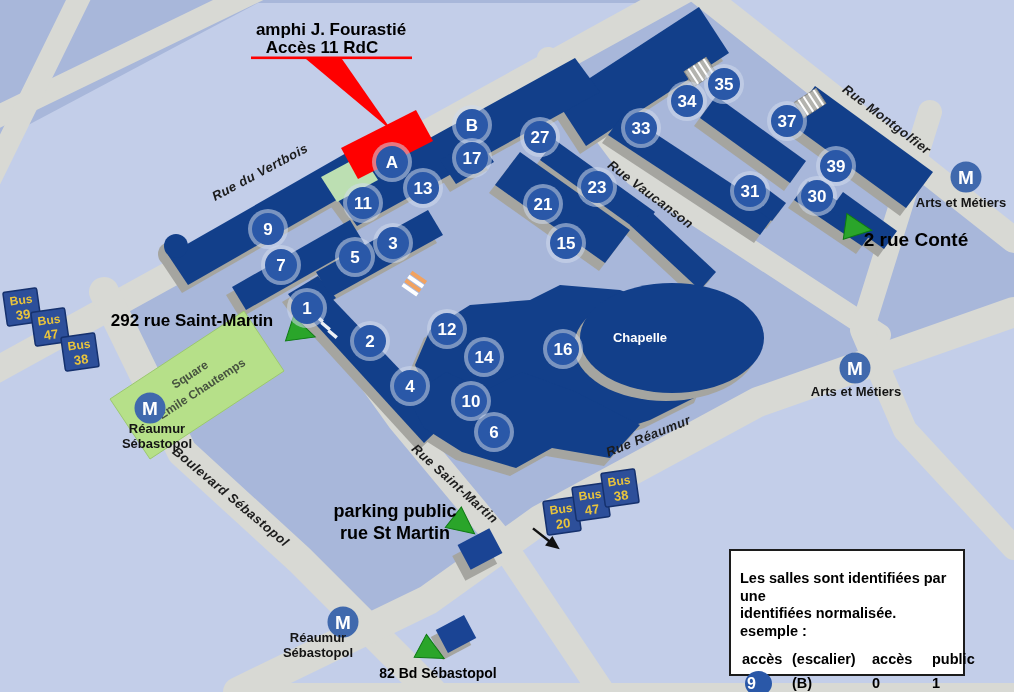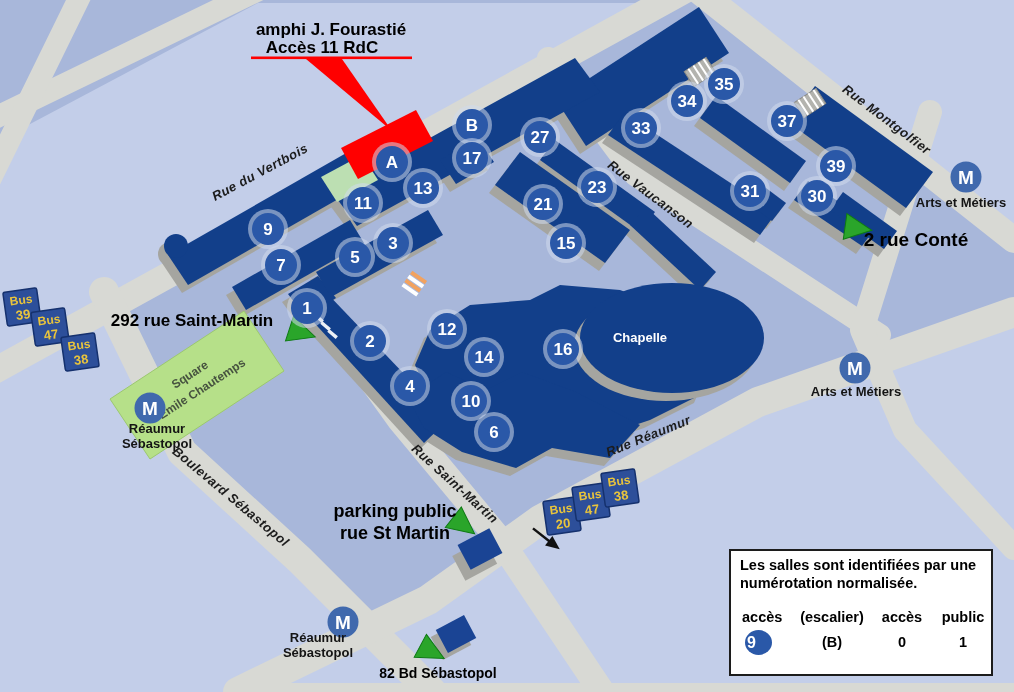--- a/index.html
+++ b/index.html
@@ -10,26 +10,26 @@
   .street-label{font-style:italic;font-weight:700;font-size:13px;fill:#1c1c1c;text-anchor:middle;letter-spacing:.5px;}
   .marker-num{font-weight:700;font-size:17px;fill:#ffffff;text-anchor:middle;}
   .metro-m{font-weight:700;font-size:19px;fill:#ffffff;text-anchor:middle;}
   .metro-label{font-weight:700;font-size:13px;fill:#141414;text-anchor:middle;}
   .bus-word{font-weight:700;font-size:12px;text-anchor:middle;}
   .bus-num{font-weight:700;font-size:13px;text-anchor:middle;}
   .entrance-label{font-weight:700;fill:#000;text-anchor:middle;}
   .map-title{font-weight:700;font-size:17px;fill:#000;text-anchor:middle;}
   .square-label{font-weight:700;font-size:12px;fill:#46523f;text-anchor:middle;}
   .chapelle-label{font-weight:700;font-size:13px;fill:#ffffff;text-anchor:middle;}
-  .legend{position:absolute;left:729px;top:549px;width:264px;height:127px;background:#ffffff;
-          border:2px solid #1c1c1c;padding:6px 9px;box-sizing:border-box;font-weight:700;
+  .legend{position:absolute;left:729px;top:549px;width:236px;height:127px;background:#ffffff;
+          border:2px solid #1c1c1c;padding:19px 9px;box-sizing:border-box;font-weight:700;
           font-size:14.5px;line-height:1.22;color:#000;}
   .legend p{margin:0;}
-  .legend .cols{display:grid;grid-template-columns:52px 80px 60px 62px;margin-top:17px;align-items:center;}
-  .legend .cols span{text-align:center;}
+  .legend .cols{display:grid;grid-template-columns:52px 80px 60px 62px;margin-top:10px;align-items:center;}
+  .legend .cols span{text-align:left;}
   .legend .cols span:first-child{text-align:left;padding-left:2px;}
   .legend .ex{margin-top:3px;}
   .acc-circle{display:inline-block;width:25px;height:25px;border-radius:50%;
           background:var(--marker,#2a58a8);color:#fff;text-align:center;line-height:25px;
           font-size:16px;margin-left:3px;}
 </style>
 </head>
 <body>
 
 <div id="stage">
@@ -377,21 +377,22 @@
         <text x="192" y="326" class="entrance-label" font-size="17">292 rue Saint-Martin</text>
         <text x="916" y="246" class="entrance-label" font-size="19">2 rue Conté</text>
         <text x="395" y="517" class="entrance-label" font-size="18">parking public</text>
         <text x="395" y="539" class="entrance-label" font-size="18">rue St Martin</text>
         <text x="438" y="678" class="entrance-label" font-size="14">82 Bd Sébastopol</text>
       </g>
 </svg>
 
 <div class="legend">
   <p>Les salles sont identifiées par une</p>
-  <p>numérotation normalisée.</p>
+  <p>identifiées normalisée.</p>
+  <p>esemple :</p>
   <div class="cols">
     <span>accès</span>
     <span>(escalier)</span>
     <span>accès</span>
     <span>public</span>
   </div>
   <div class="cols ex">
     <span><span class="acc-circle">9</span></span>
     <span>(B)</span>
     <span>0</span>

